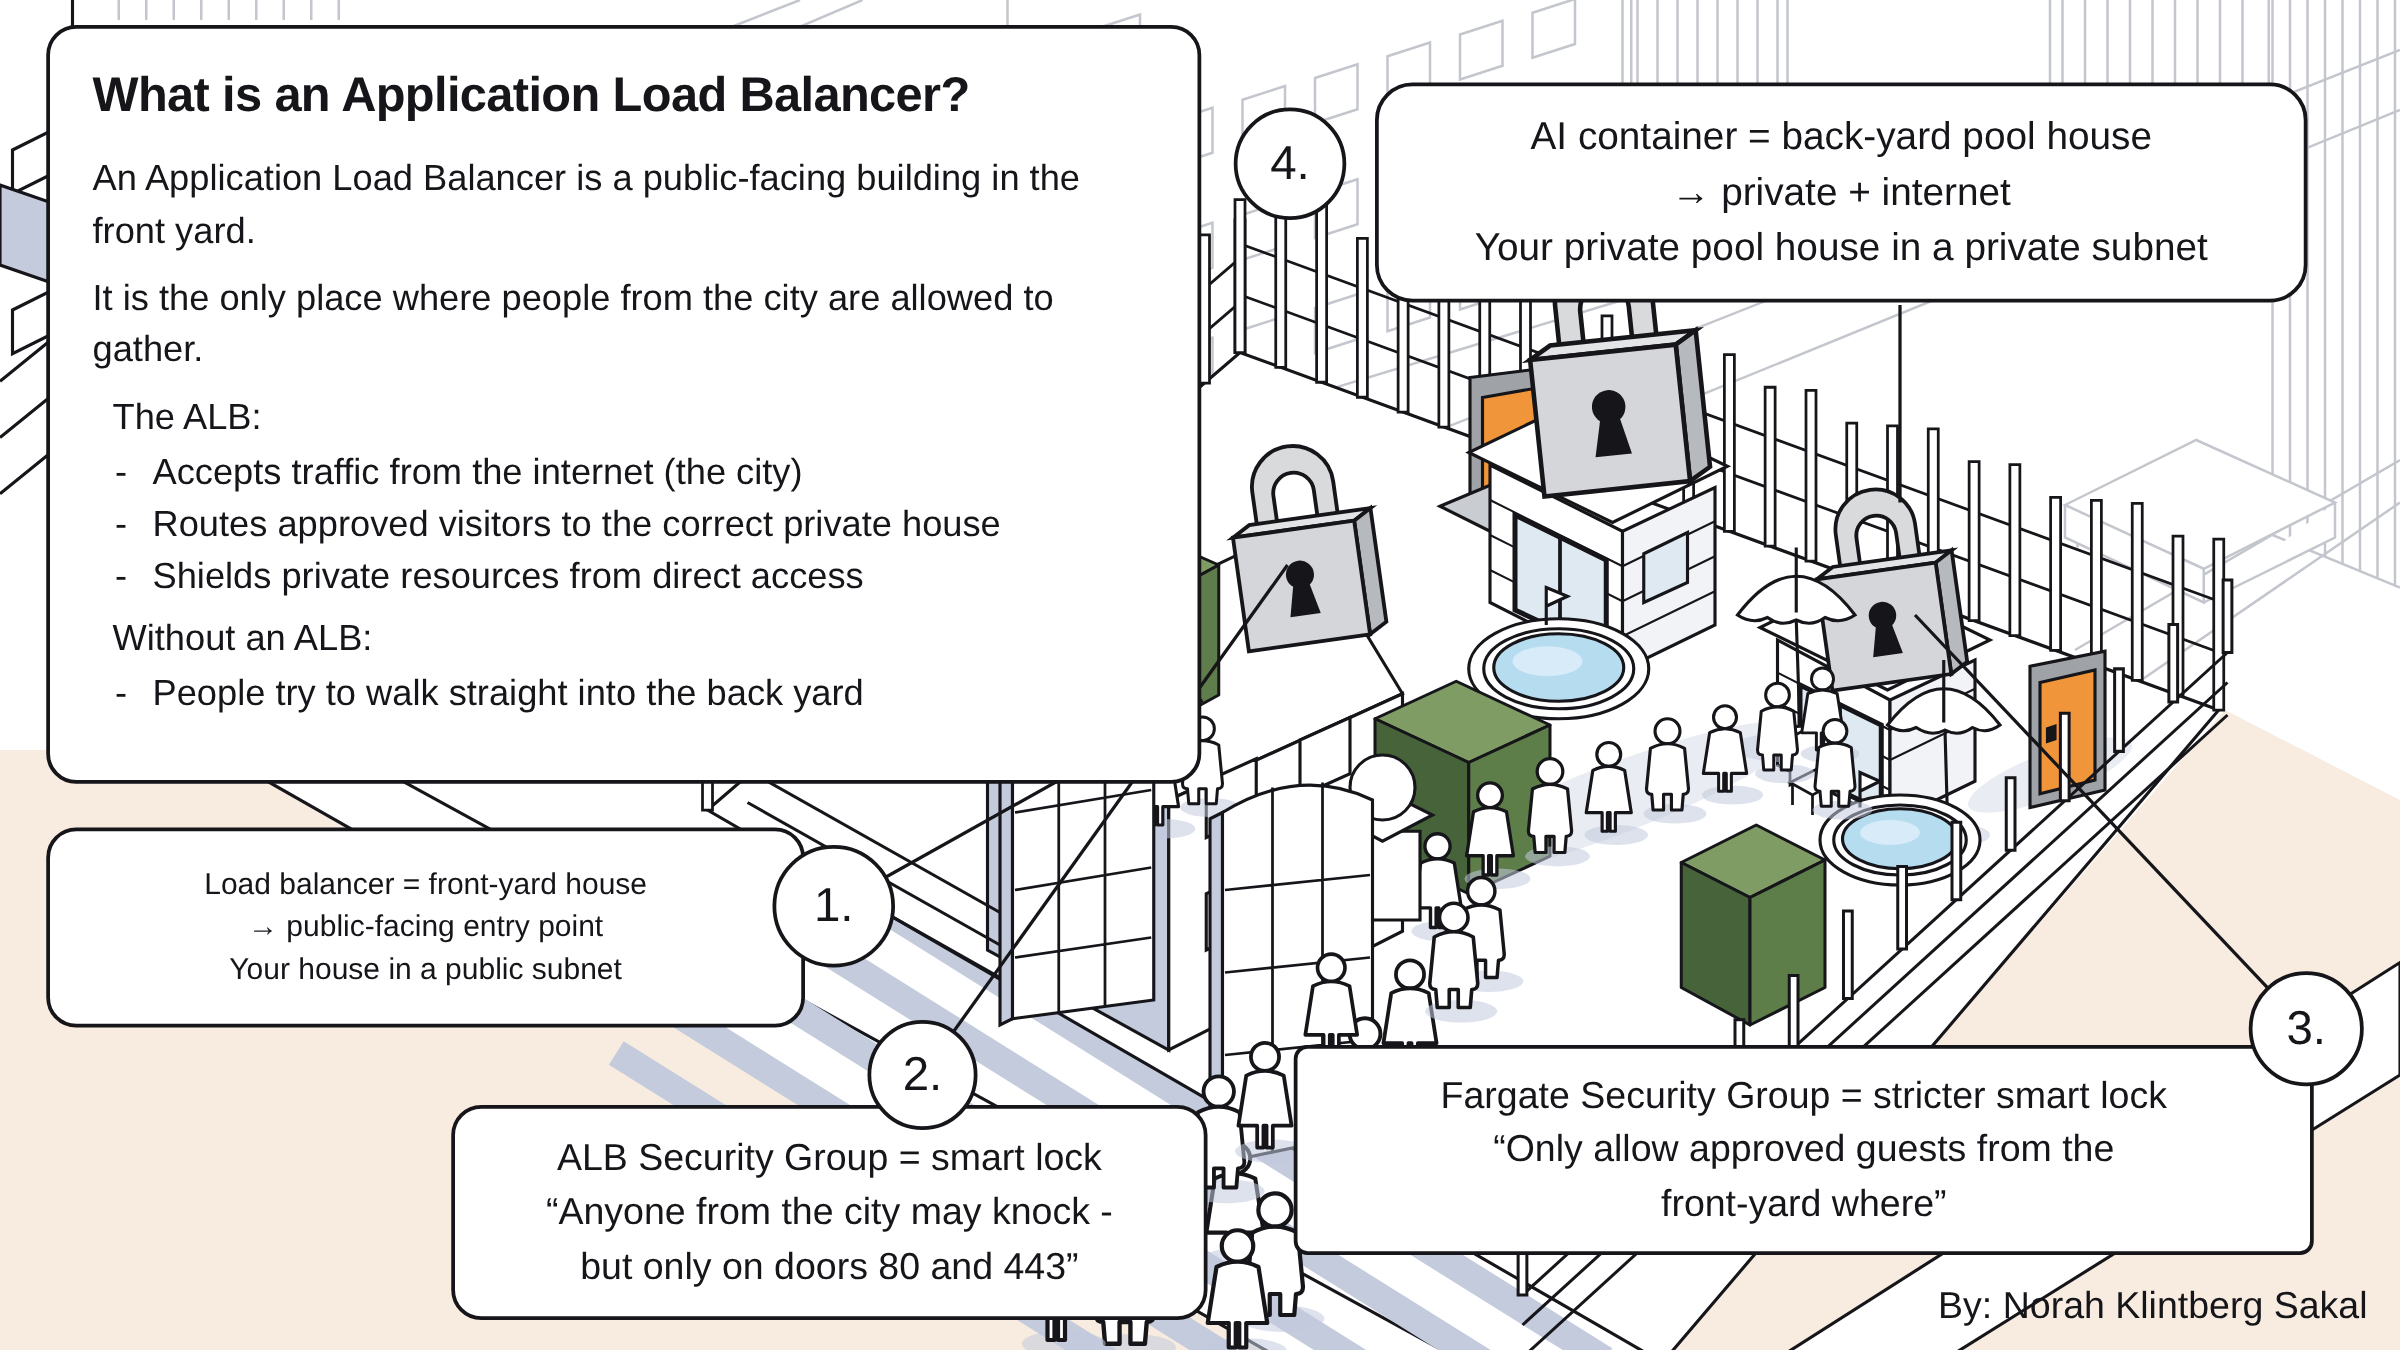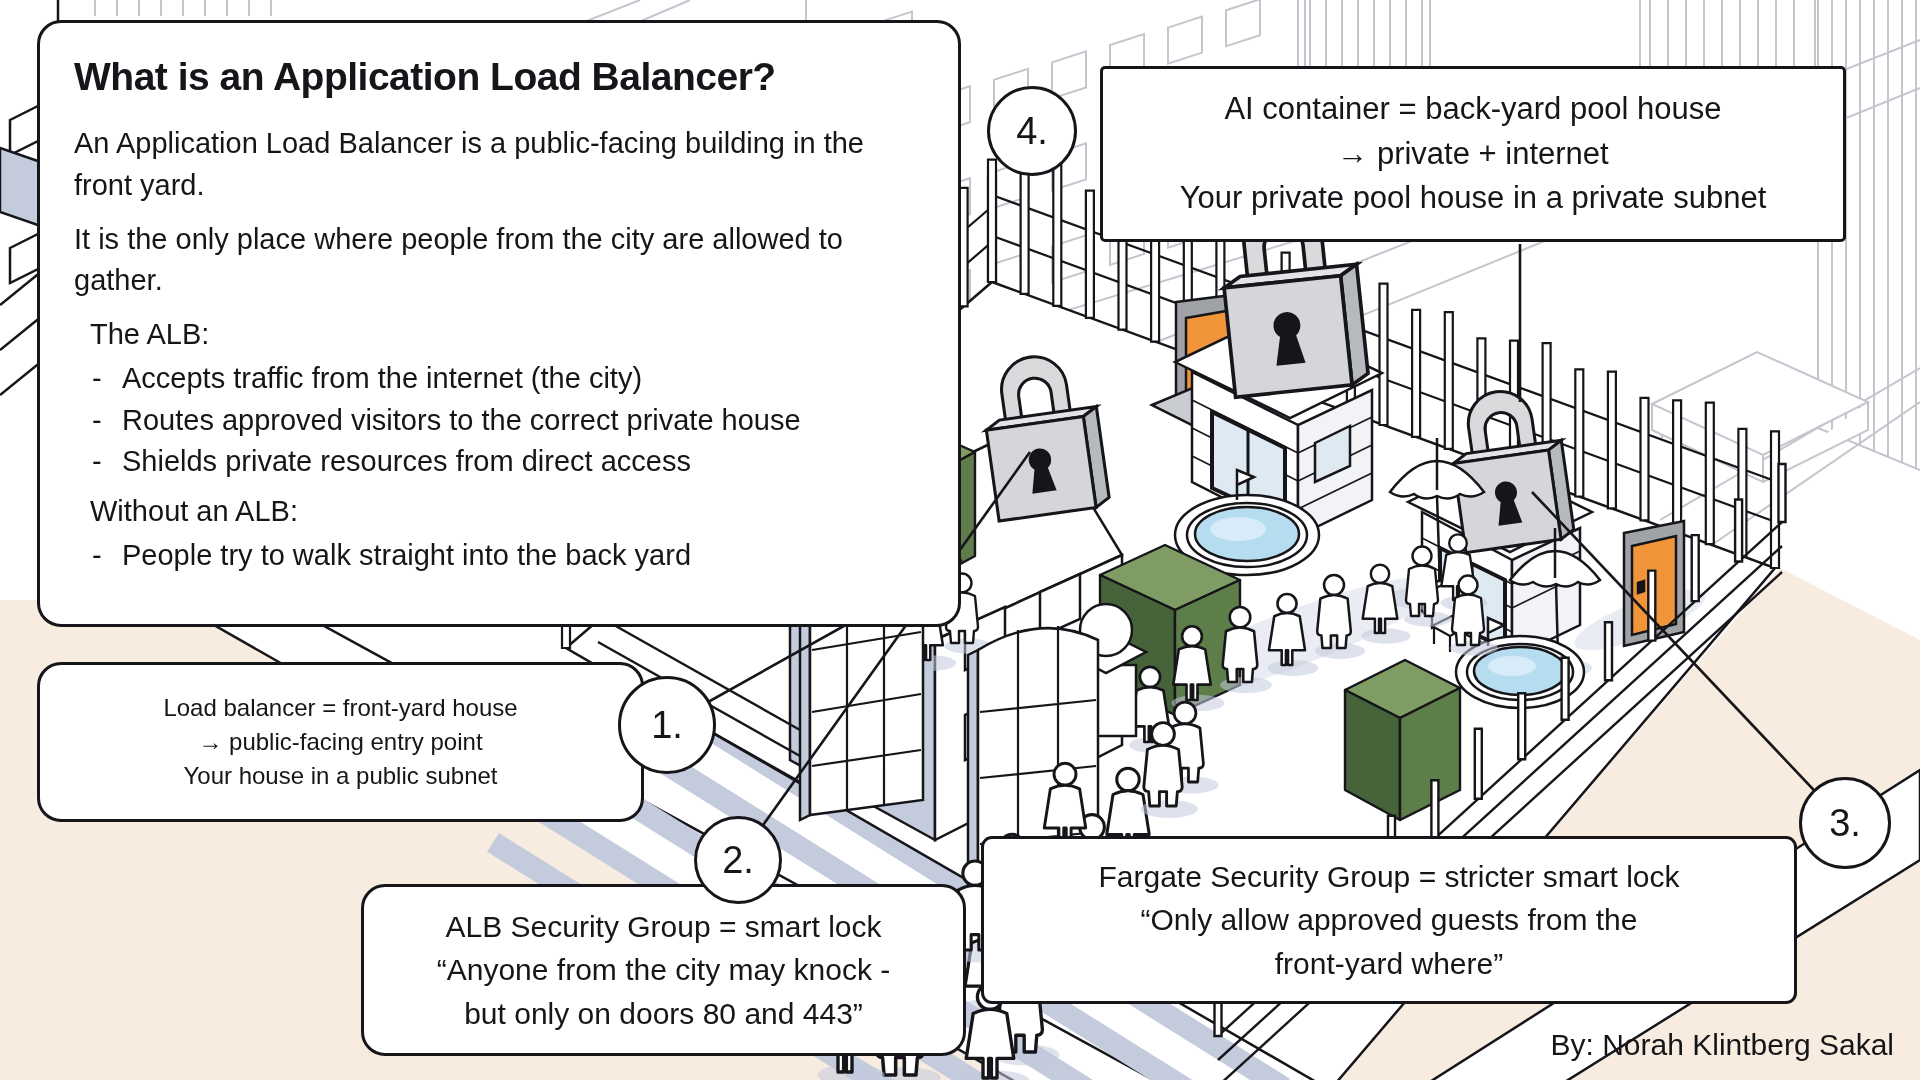--- a/index.html
+++ b/index.html
@@ -10,23 +10,23 @@
   .center{display:flex;flex-direction:column;justify-content:center;align-items:center;text-align:center}
   #box-info{left:37px;top:20px;width:924px;height:607px;border-radius:24px;padding:16px 34px 8px;
             font-size:29px;line-height:1.44}
   #box-info h1{font-size:39px;margin:10px 0 18px;font-weight:700;letter-spacing:-0.5px}
   #box-info p{margin:0 0 12px}
   #box-info p.tight{margin:0 16px 2px}
   #box-info ul{list-style:none;margin:0 0 8px;padding:0 0 0 12px}
   #box-info li{position:relative;padding-left:36px}
   #box-info li::before{content:"-";position:absolute;left:6px}
   #box-lb{left:37px;top:662px;width:607px;height:160px;border-radius:24px;font-size:24px;line-height:1.42}
-  #box-ai{left:1100px;top:66px;width:746px;height:176px;border-radius:5px;font-size:31px;line-height:1.45}
+  #box-ai{left:1100px;top:66px;width:746px;height:176px;border-radius:30px;font-size:31px;line-height:1.45}
   #box-sg{left:361px;top:884px;width:605px;height:172px;border-radius:24px;font-size:30px;line-height:1.45}
-  #box-fg{left:981px;top:836px;width:816px;height:168px;border-radius:11px;font-size:30px;line-height:1.45}
+  #box-fg{left:1035px;top:836px;width:816px;height:168px;border-radius:11px;font-size:30px;line-height:1.45}
   .marker{position:absolute;background:#fff;border:3px solid #15151a;border-radius:50%;z-index:3;
           display:flex;align-items:center;justify-content:center;font-size:38px;box-sizing:border-box}
   #marker-1{left:618px;top:676px;width:98px;height:98px}
   #marker-2{left:694px;top:816px;width:88px;height:88px}
   #marker-3{left:1799px;top:777px;width:92px;height:92px}
   #marker-4{left:987px;top:86px;width:90px;height:90px}
   .b{font-weight:400}
   #attribution{position:absolute;right:26px;top:1028px;font-size:30px;z-index:2}
 </style>
 </head>

